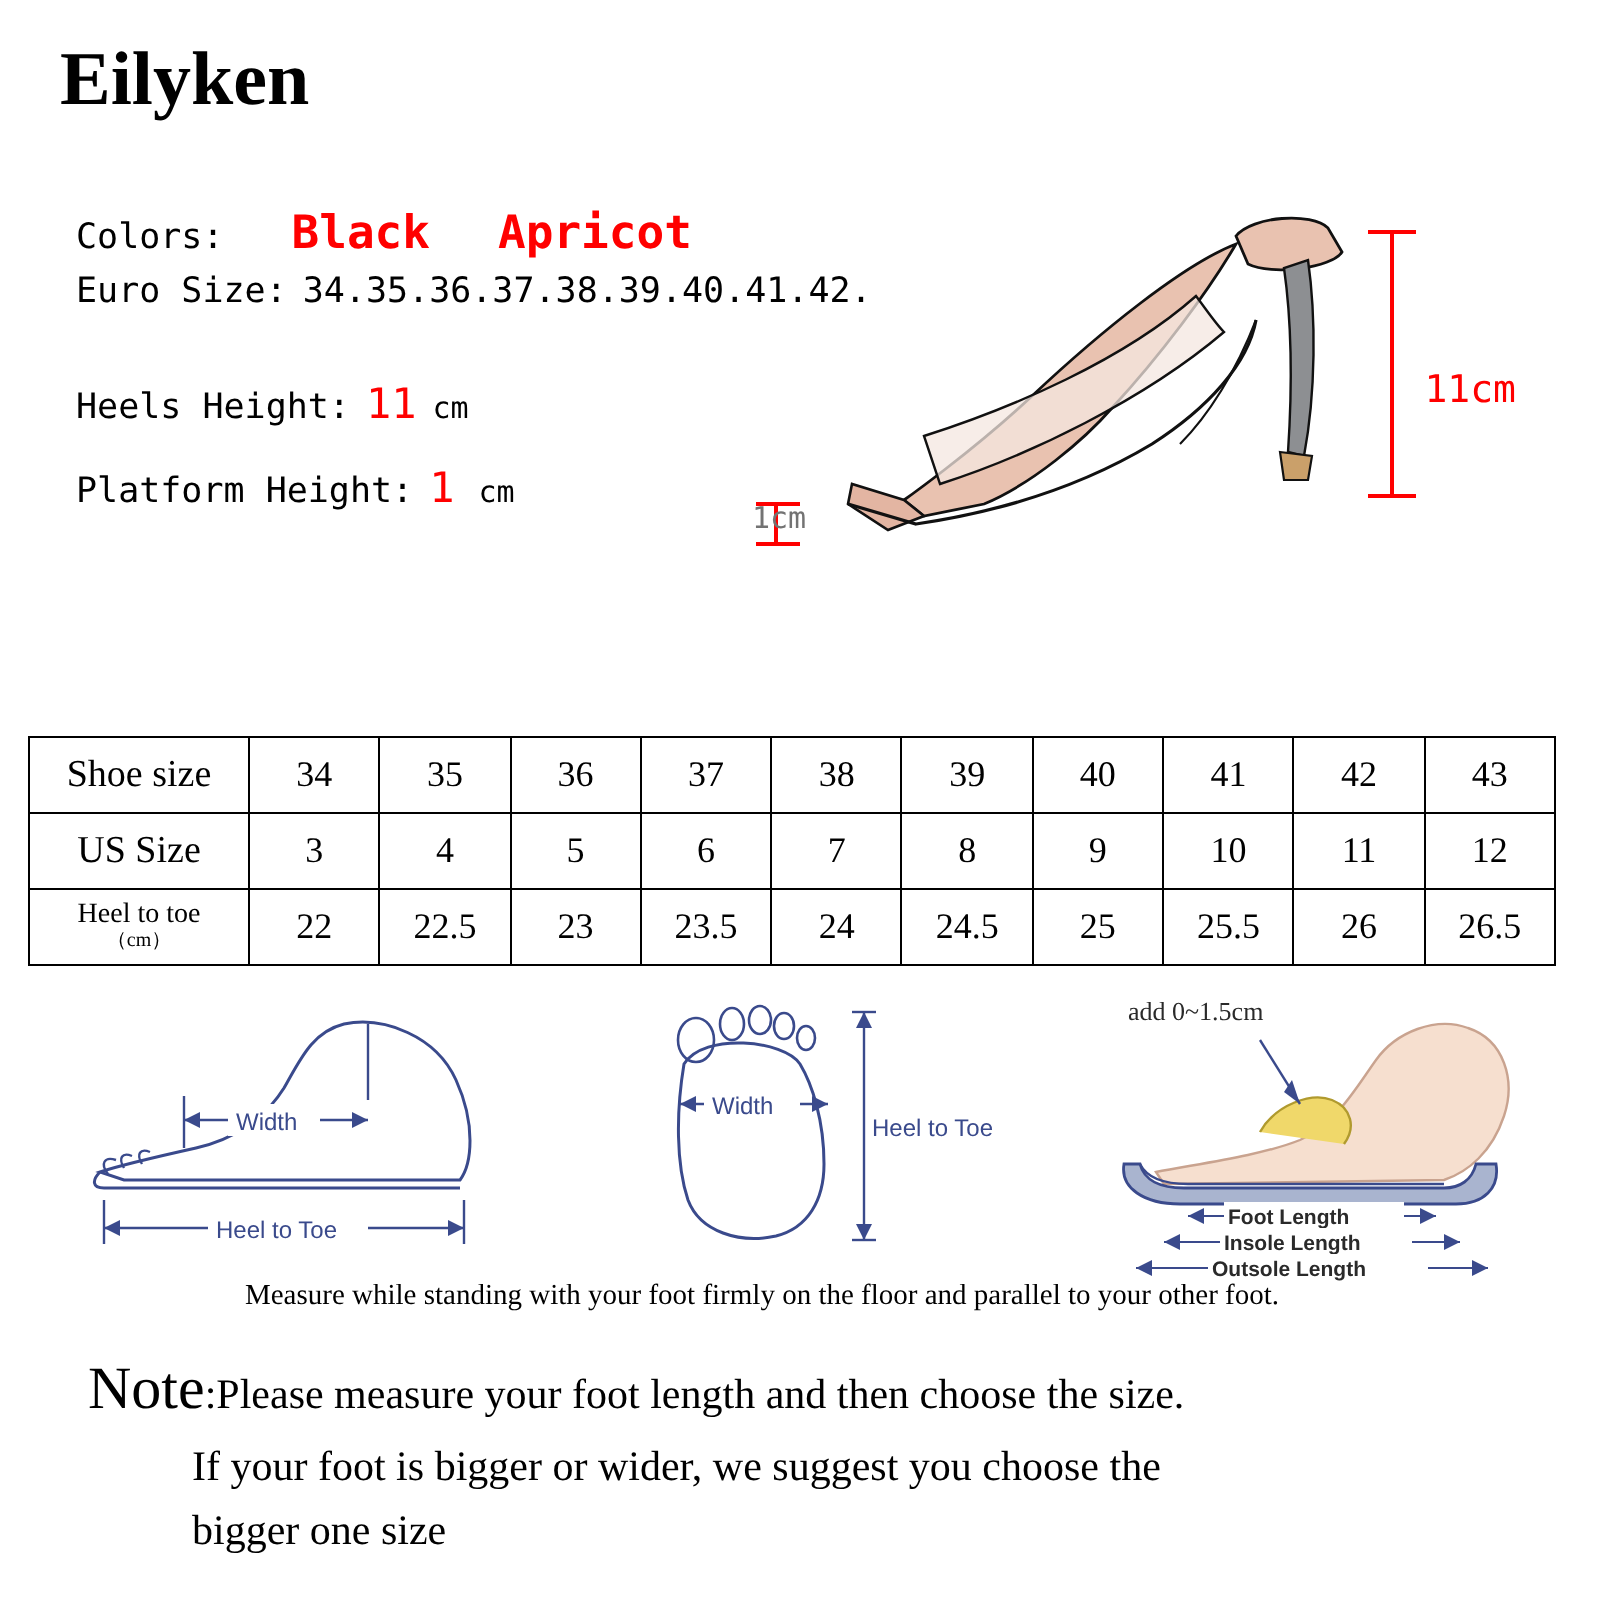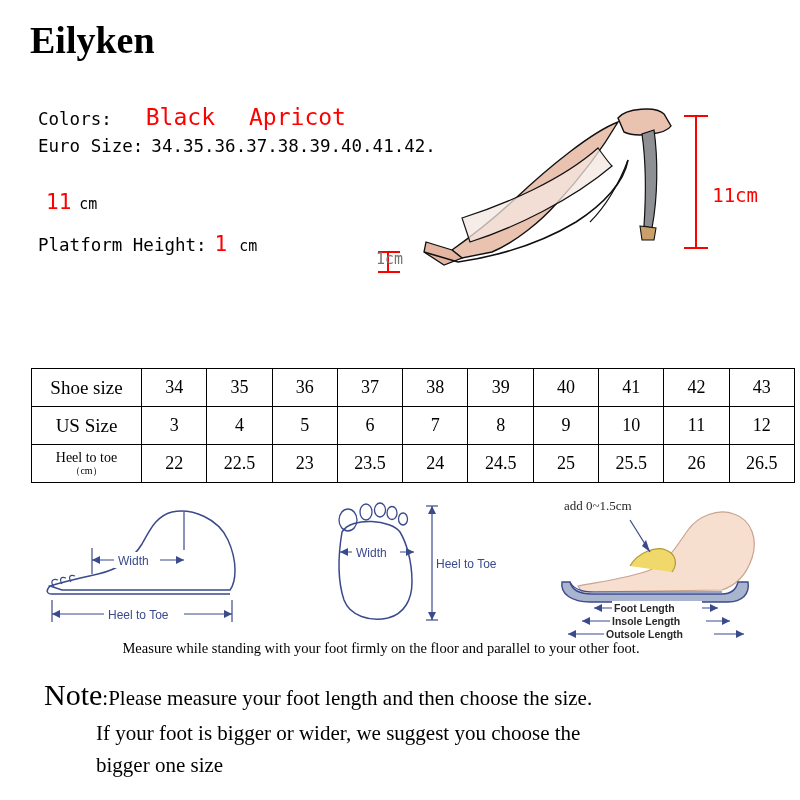--- a/index.html
+++ b/index.html
@@ -20,41 +20,41 @@
 
   
   .spec {
     position: absolute; left: 38px; top: 104px;
     font-family: "DejaVu Sans Mono", monospace;
     font-size: 17.5px;
   }
   .spec-row { display: flex; align-items: baseline; text-align: right; }
   .spec-row.colors { margin-bottom: 6px; }
   .spec-label { white-space: pre; }
-  .red { color: #ff0000; }
+  .red { color: #ff0000; font-weight: bold; }
   .colors .red { font-size: 23px; }
   .colors .gap { display: inline-block; width: 34px; }
   .spec-row.euro { font-size: 17.5px; margin-bottom: 34px; }
   .spec-row.heels { margin-bottom: 18px; }
   .big-red { color: #ff0000; font-size: 21px; }
   .unit { font-size: 15px; }
 
   
   .shoe-area { position: absolute; left: 366px; top: 100px; width: 400px; height: 220px; }
   .label-11cm {
     position: absolute; right: 8px; top: 84px;
     color: #ff0000; font-family: "DejaVu Sans Mono", monospace; font-size: 19px;
   }
   .label-1cm {
     position: absolute; left: 10px; top: 150px;
     color: #737373; font-family: "DejaVu Sans Mono", monospace; font-size: 15px;
   }
 
   
-  .table-wrap { position: absolute; left: 31px; top: 368px; width: 752px; }
+  .table-wrap { position: absolute; left: 14px; top: 368px; width: 752px; }
   table.size { border-collapse: collapse; width: 764px; table-layout: fixed; }
   table.size td {
     border: 1px solid #000;
     text-align: center;
     font-family: "Liberation Serif", serif;
     font-size: 18px;
     height: 38px;
     padding: 0;
   }
   table.size td.head {
@@ -99,20 +99,21 @@
     <span class="red">Black</span>
     <span class="gap"></span>
     <span class="red">Apricot</span>
   </div>
   <div class="spec-row euro">
     <span class="spec-label">Euro Size:</span>
     <span style="display:inline-block;width:8px"></span>
     <span>34.35.36.37.38.39.40.41.42.</span>
   </div>
   <div class="spec-row heels">
+    <span class="spec-label">Heels Height:</span>
     <span style="display:inline-block;width:8px"></span>
     <span class="big-red">11</span>
     <span style="display:inline-block;width:8px"></span>
     <span class="unit">cm</span>
   </div>
   <div class="spec-row platform">
     <span class="spec-label">Platform Height:</span>
     <span style="display:inline-block;width:8px"></span>
     <span class="big-red">1</span>
     <span style="display:inline-block;width:12px"></span>

